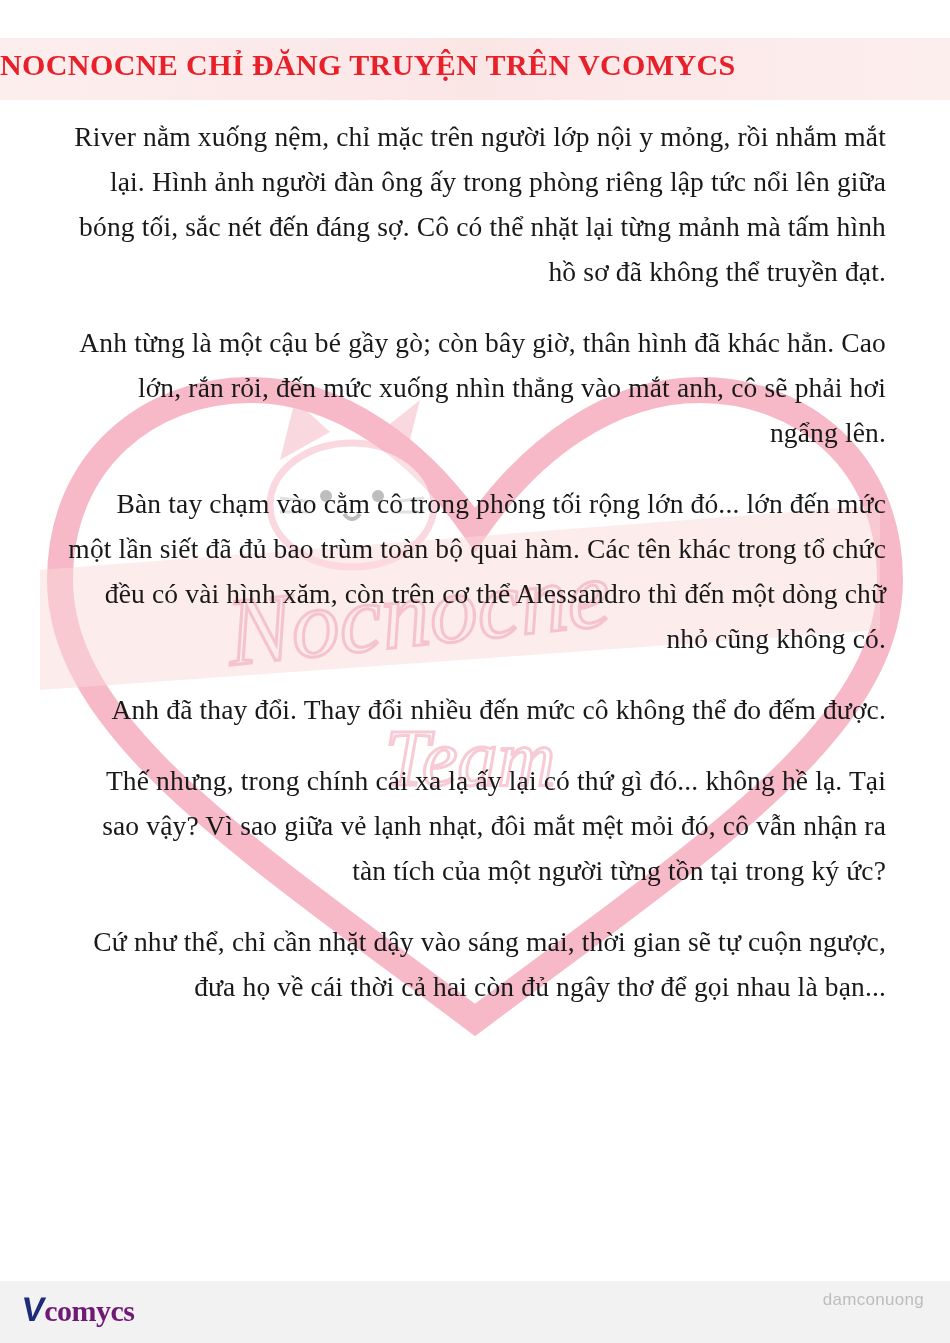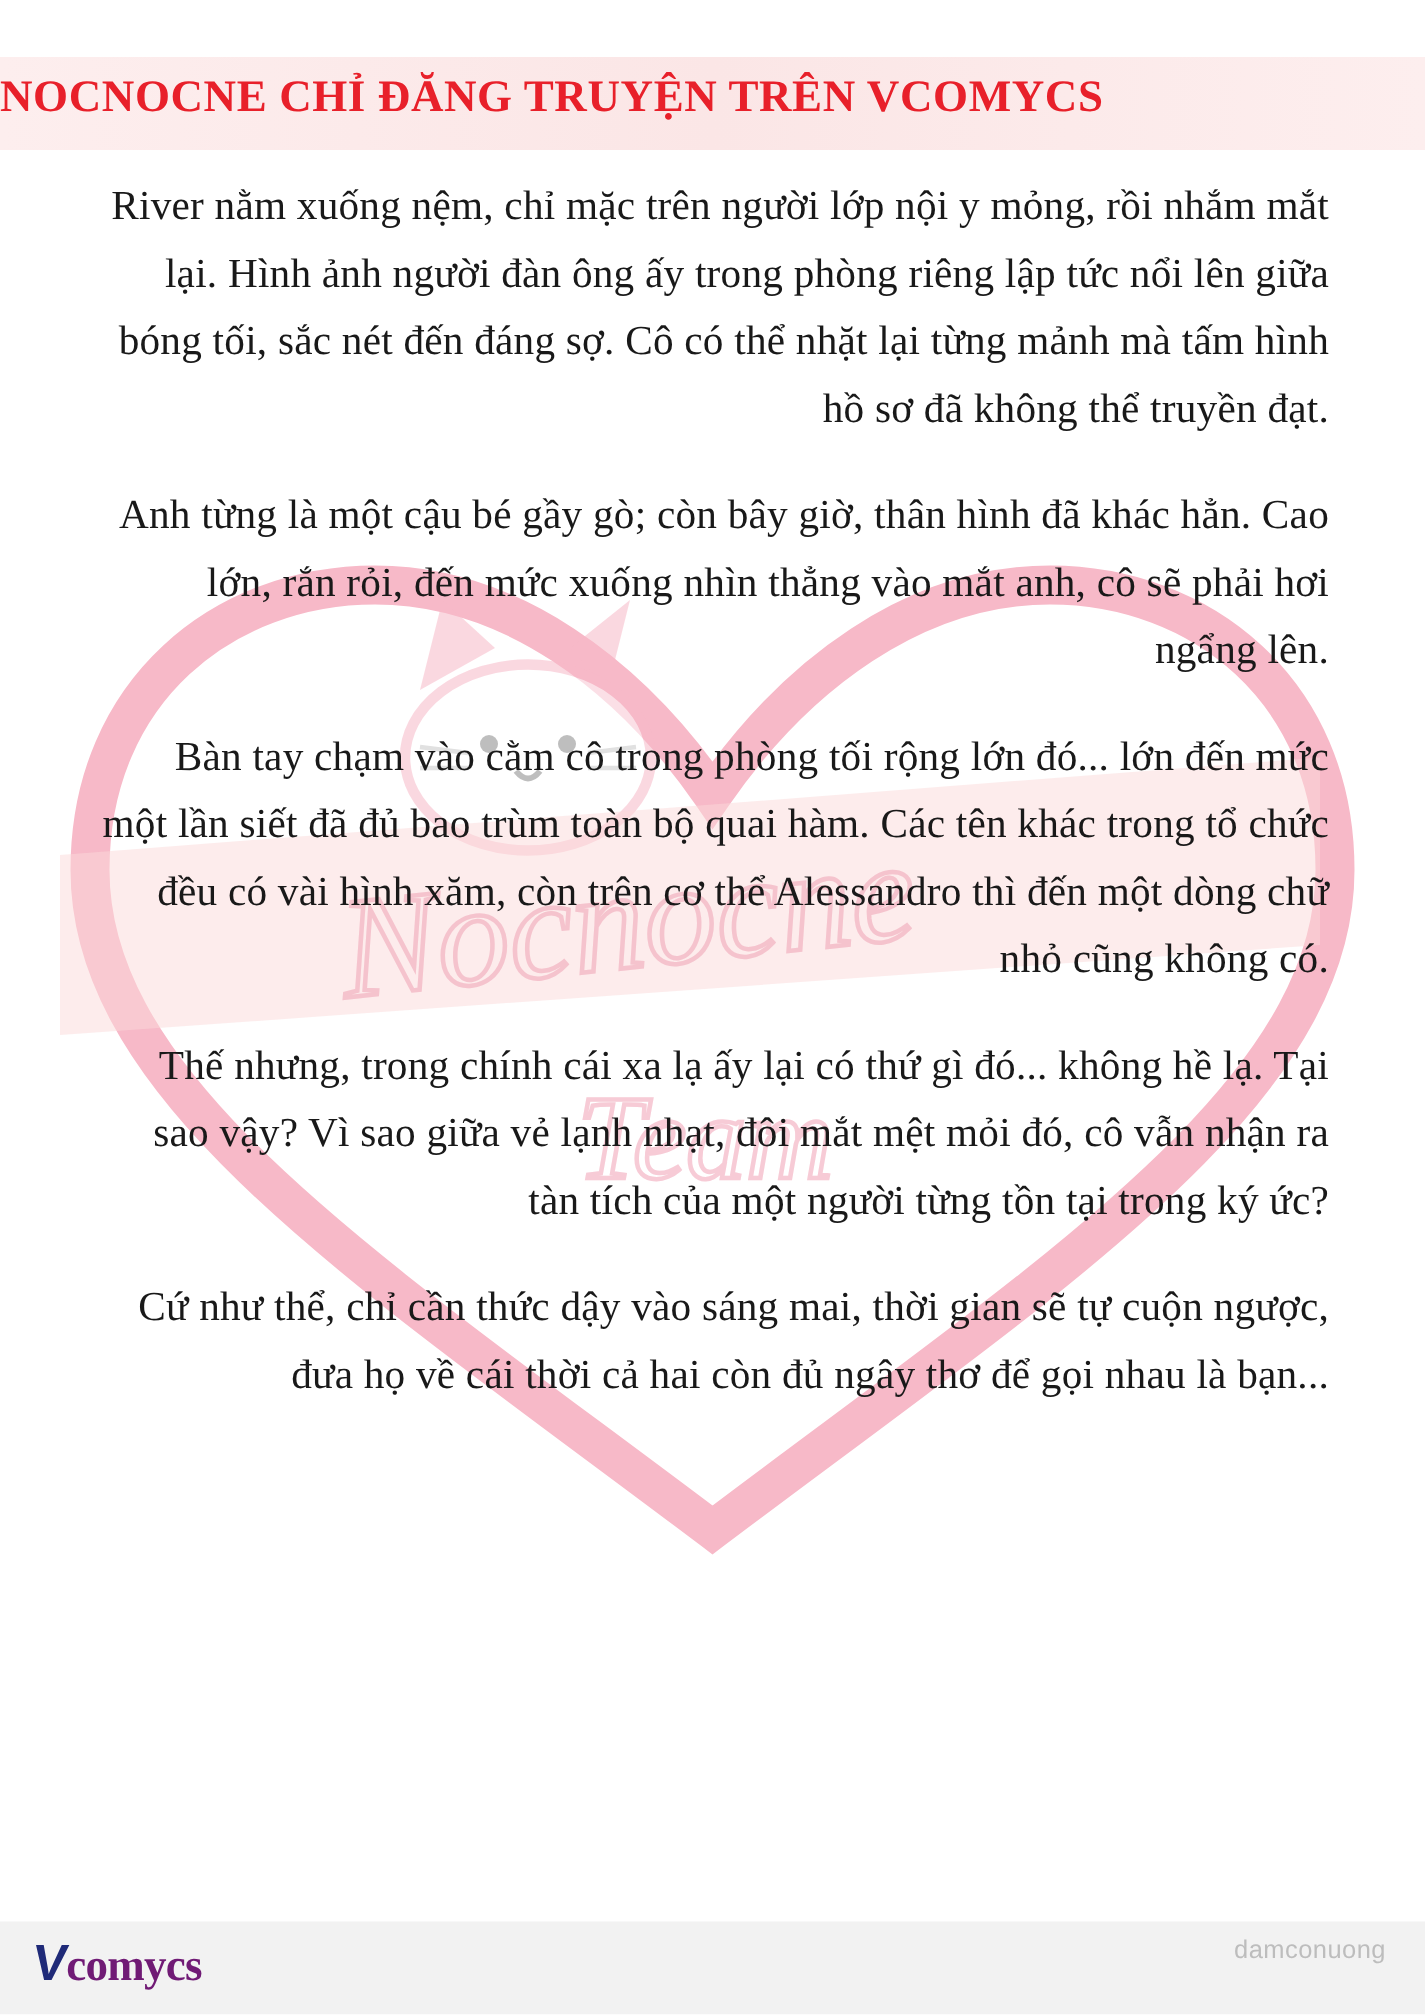--- a/index.html
+++ b/index.html
@@ -154,22 +154,23 @@
     </svg>
   </div>
 
   <div class="header-band"></div>
   <div class="header-title">NOCNOCNE CHỈ ĐĂNG TRUYỆN TRÊN VCOMYCS</div>
 
   <div class="content">
     <p class="para">River nằm xuống nệm, chỉ mặc trên người lớp nội y mỏng, rồi nhắm mắt lại. Hình ảnh người đàn ông ấy trong phòng riêng lập tức nổi lên giữa bóng tối, sắc nét đến đáng sợ. Cô có thể nhặt lại từng mảnh mà tấm hình hồ sơ đã không thể truyền đạt.</p>
     <p class="para">Anh từng là một cậu bé gầy gò; còn bây giờ, thân hình đã khác hẳn. Cao lớn, rắn rỏi, đến mức xuống nhìn thẳng vào mắt anh, cô sẽ phải hơi ngẩng lên.</p>
     <p class="para">Bàn tay chạm vào cằm cô trong phòng tối rộng lớn đó... lớn đến mức một lần siết đã đủ bao trùm toàn bộ quai hàm. Các tên khác trong tổ chức đều có vài hình xăm, còn trên cơ thể Alessandro thì đến một dòng chữ nhỏ cũng không có.</p>
+    <p class="para">Anh đã thay đổi. Thay đổi nhiều đến mức cô không thể đo đếm được.</p>
     <p class="para">Thế nhưng, trong chính cái xa lạ ấy lại có thứ gì đó... không hề lạ. Tại sao vậy? Vì sao giữa vẻ lạnh nhạt, đôi mắt mệt mỏi đó, cô vẫn nhận ra tàn tích của một người từng tồn tại trong ký ức?</p>
-    <p class="para">Cứ như thể, chỉ cần thức dậy vào sáng mai, thời gian sẽ tự cuộn ngược, đưa họ về cái thời cả hai còn đủ ngây thơ để gọi nhau là bạn...</p>
+    <p class="para">Cứ như thể, chỉ cần nhặt dậy vào sáng mai, thời gian sẽ tự cuộn ngược, đưa họ về cái thời cả hai còn đủ ngây thơ để gọi nhau là bạn...</p>
   </div>
 
   <div class="footer-band"></div>
   <div class="footer-logo">
     <span class="v">V</span>
     <span class="rest">comycs</span>
   </div>
   <div class="footer-right">damconuong</div>
 
 </div>

